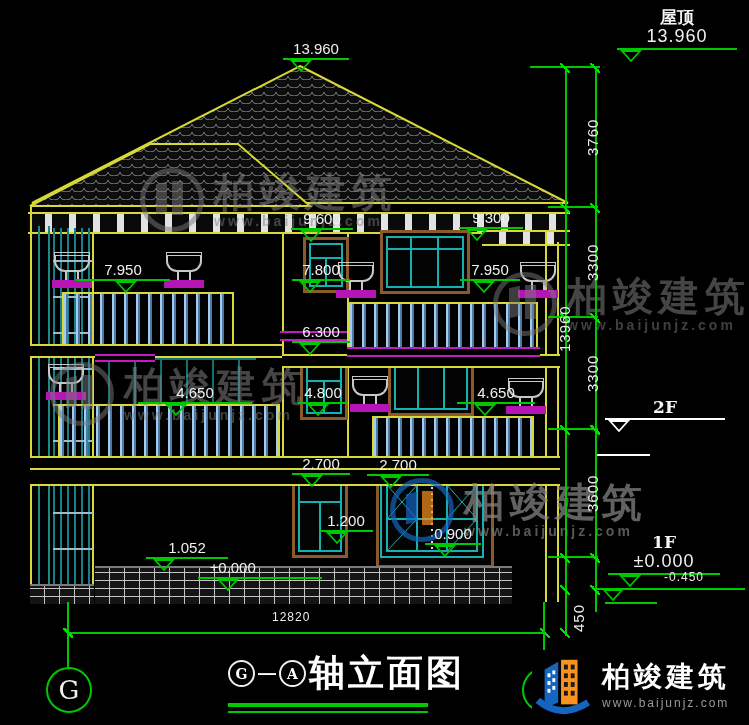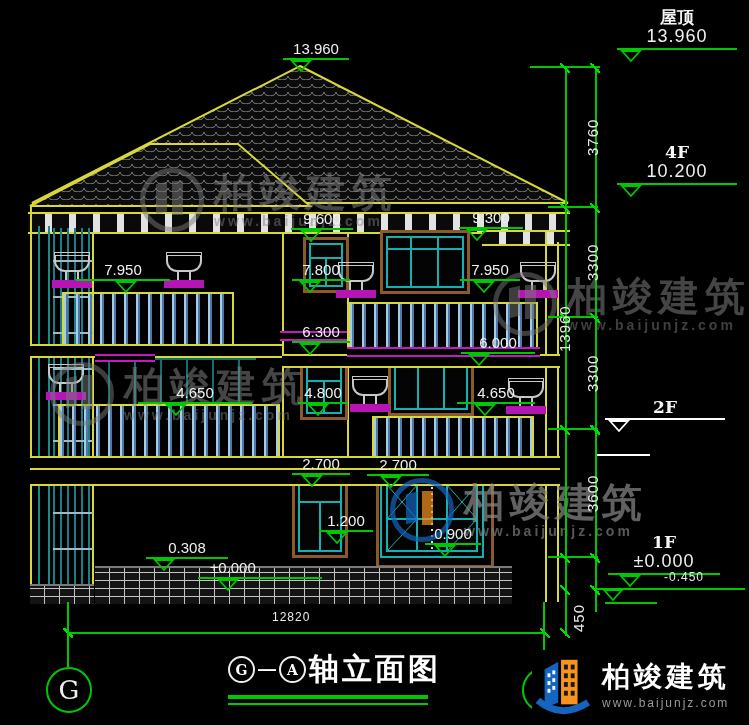--- a/index.html
+++ b/index.html
@@ -65,21 +65,21 @@
   .wm.color .wb1{background:#1565c0;}
   .wm.color .wb2{background:#f7931e;}
   .wm-name{font-weight:bold;font-size:40px;letter-spacing:6px;color:#8a8a8a;line-height:1.05;white-space:nowrap;}
   .wm-url{font-size:14px;font-weight:bold;letter-spacing:3px;color:#7e7e7e;white-space:nowrap;}
   
   .titleblk{position:absolute;width:200px;color:#fff;}
   .trow{display:flex;align-items:center;gap:3px;}
   .tc{width:23px;height:23px;border:2px solid #eee;border-radius:50%;flex:none;
       display:inline-flex;align-items:center;justify-content:center;font:bold 14px "DejaVu Serif",serif;}
   .tdash{font-weight:bold;font-size:18px;}
-  .ttext{font-weight:bold;font-size:30px;letter-spacing:3px;white-space:nowrap;}
+  .ttext{font-weight:bold;font-size:36px;letter-spacing:3px;white-space:nowrap;}
   .tl1{height:4px;background:#00c800;margin-top:5px;}
   .tl2{height:2px;background:#00c800;margin-top:4px;}
   .axisc{position:absolute;width:42px;height:42px;border:2.5px solid #00c800;border-radius:50%;
          color:#f0f0f0;font:26px "DejaVu Serif",serif;display:flex;align-items:center;justify-content:center;}
   
   .logo{position:absolute;display:flex;gap:8px;align-items:center;background:#000;}
   .logo-name{font-weight:bold;font-size:28px;letter-spacing:4px;color:#fff;white-space:nowrap;}
   .logo-url{font-size:12px;letter-spacing:2px;color:#9a9a9a;white-space:nowrap;}
 </style>
 </head>
@@ -289,27 +289,20 @@
         <path d="M1 1 H19 L10 11 Z"></path>
       </svg>
   </div>
   <div class="mark" style="left:292px;top:324px;width:58px;">
     <span class="mval">6.300</span>
       <div class="mline"></div>
     <svg class="tri" viewBox="0 0 20 12" style="margin-left:8px;">
         <path d="M1 1 H19 L10 11 Z"></path>
       </svg>
   </div>
-  <div class="mark" style="left:461px;top:335px;width:74px;">
-    <span class="mval">6.000</span>
-      <div class="mline"></div>
-    <svg class="tri" viewBox="0 0 20 12" style="margin-left:8px;">
-        <path d="M1 1 H19 L10 11 Z"></path>
-      </svg>
-  </div>
   <div class="mark" style="left:138px;top:385px;width:114px;">
     <span class="mval">4.650</span>
       <div class="mline"></div>
     <svg class="tri" viewBox="0 0 20 12" style="margin-left:28px;">
         <path d="M1 1 H19 L10 11 Z"></path>
       </svg>
   </div>
   <div class="mark" style="left:298px;top:385px;width:50px;">
     <span class="mval">4.800</span>
       <div class="mline"></div>
@@ -346,45 +339,37 @@
       </svg>
   </div>
   <div class="mark" style="left:425px;top:526px;width:56px;">
     <span class="mval">0.900</span>
       <div class="mline"></div>
     <svg class="tri" viewBox="0 0 20 12" style="margin-left:10px;">
         <path d="M1 1 H19 L10 11 Z"></path>
       </svg>
   </div>
   <div class="mark" style="left:146px;top:540px;width:82px;">
-    <span class="mval">0.308</span>
+    <span class="mval">1.052</span>
       <div class="mline"></div>
     <svg class="tri" viewBox="0 0 20 12" style="margin-left:8px;">
         <path d="M1 1 H19 L10 11 Z"></path>
       </svg>
   </div>
   <div class="mark" style="left:198px;top:560px;width:124px;text-align:left;">
     <span class="mval" style="padding-left:12px;">±0.000</span>
       <div class="mline"></div>
     <svg class="tri" viewBox="0 0 20 12" style="margin-left:20px;">
         <path d="M1 1 H19 L10 11 Z"></path>
       </svg>
   </div>
 
   <div class="flr" style="left:617px;top:8px;">
     <div class="fname">屋顶</div>
     <div class="fval">13.960</div>
-    <div class="fline"></div>
-    <svg class="tri" viewBox="0 0 20 12" style="margin-left:4px;">
-        <path d="M1 1 H19 L10 11 Z"></path>
-      </svg>
-  </div>
-  <div class="flr" style="left:617px;top:143px;">
-    <div class="fname">4F</div>
-    <div class="fval">10.200</div>
     <div class="fline"></div>
     <svg class="tri" viewBox="0 0 20 12" style="margin-left:4px;">
         <path d="M1 1 H19 L10 11 Z"></path>
       </svg>
   </div>
   <div class="flr white" style="left:605px;top:398px;">
     <div class="fname">2F</div>
     <div class="fline"></div>
     <svg class="tri white" viewBox="0 0 20 12" style="margin-left:4px;">
         <path d="M1 1 H19 L10 11 Z"></path>

